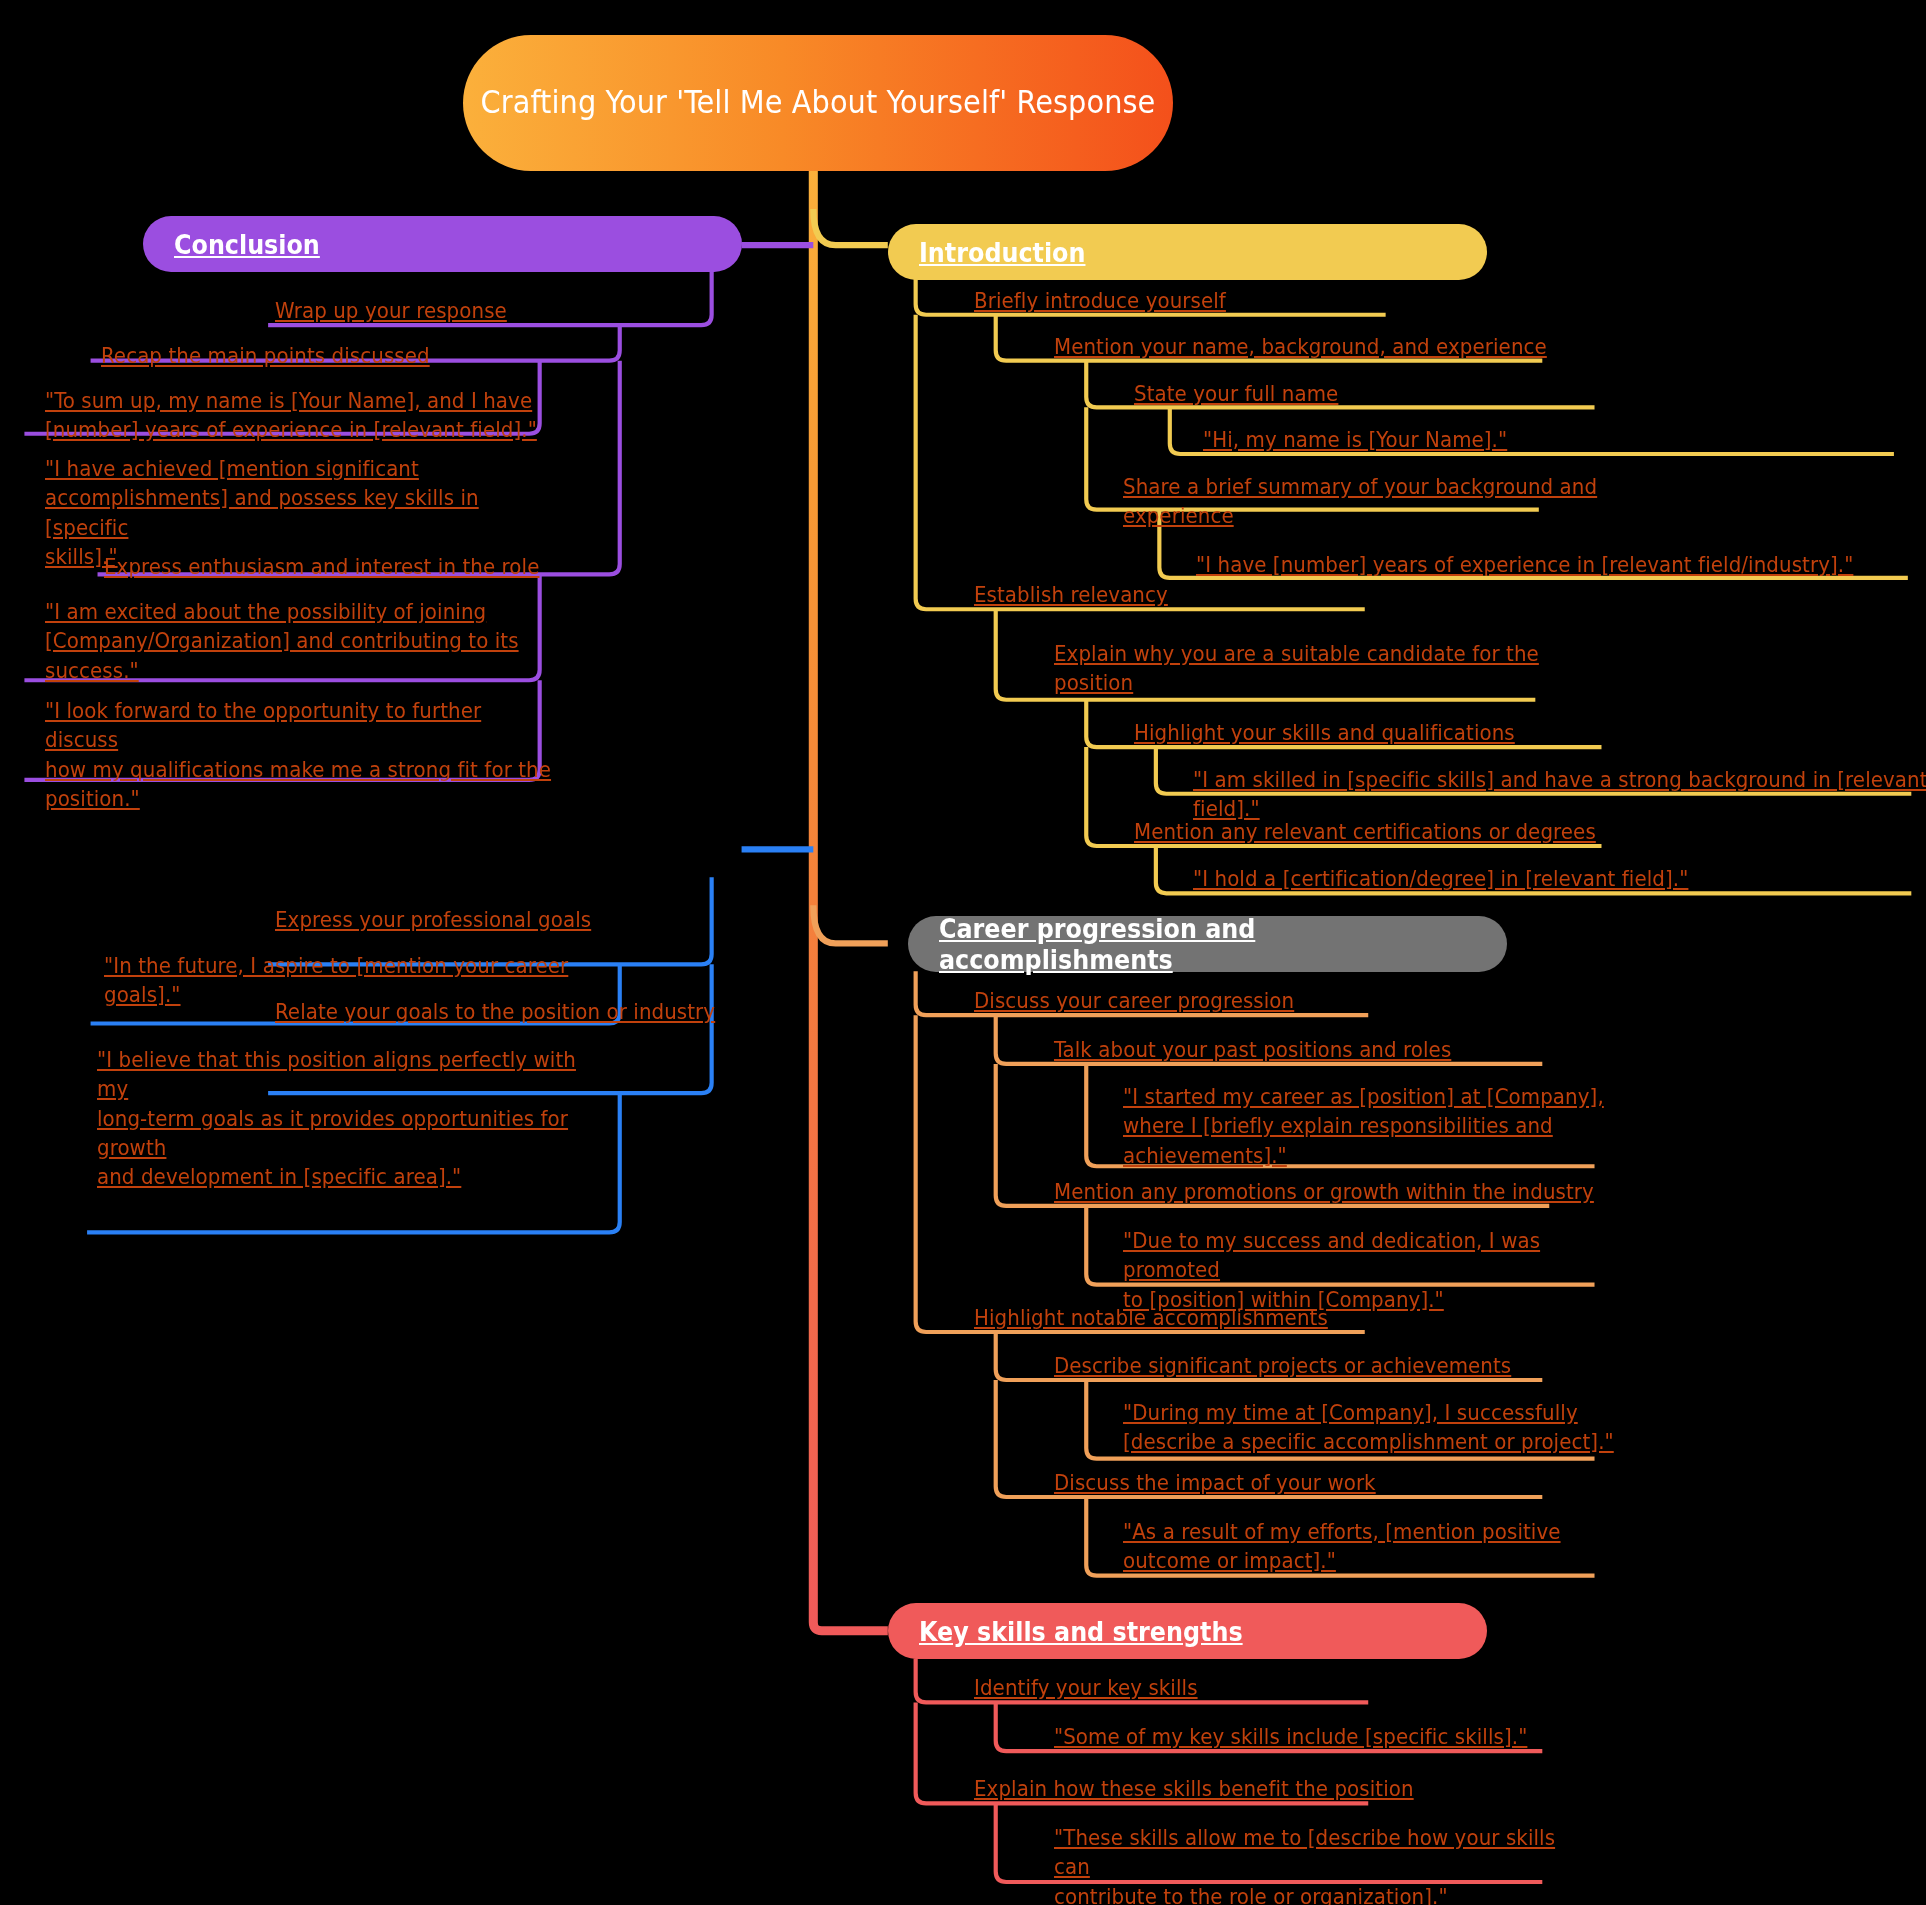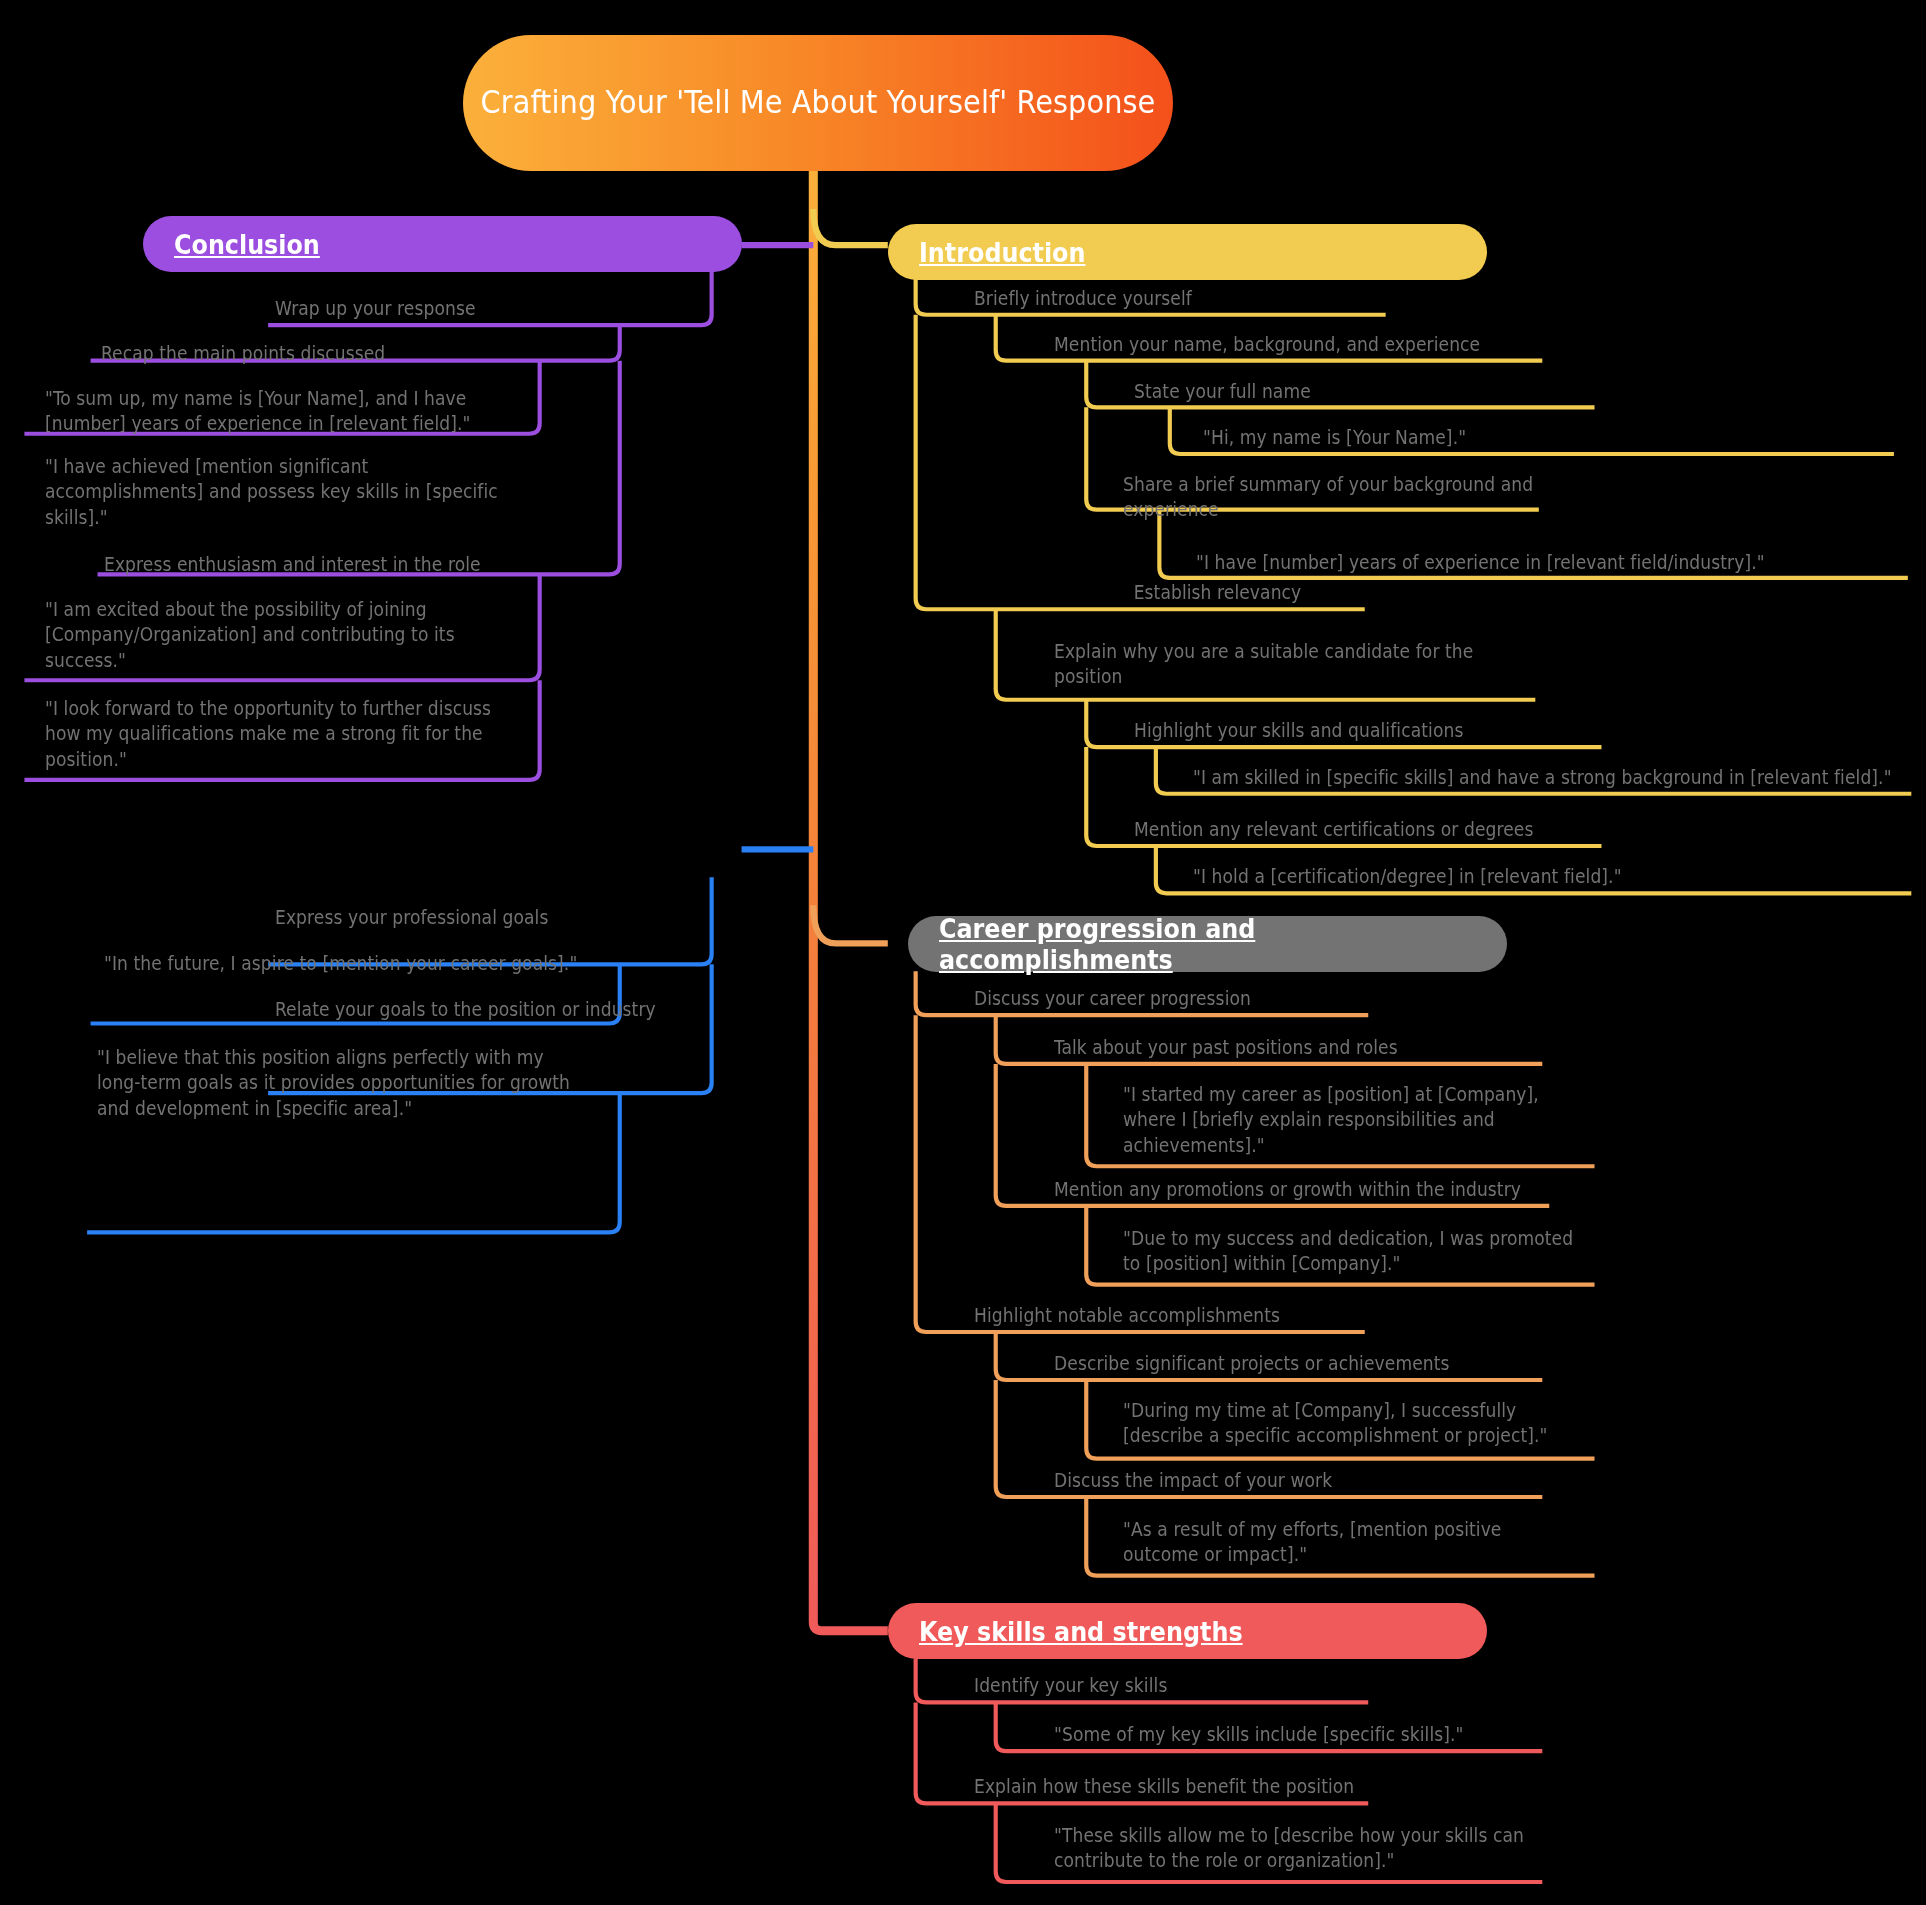--- a/index.html
+++ b/index.html
@@ -28,22 +28,22 @@
 
   .branch-node{height:56px;padding:0 31px;font-size:26.5px;font-weight:700;text-decoration:underline;}
   #branch-introduction{left:888px;top:224px;width:599px;background:#f2cb51;}
   #branch-career{left:908px;top:916px;width:599px;background:#737373;}
   #branch-keyskills{left:888px;top:1603px;width:599px;background:#f05a5a;}
   #branch-conclusion{left:143px;top:216px;width:599px;background:#9b4ee0;justify-content:flex-start;}
   #branch-future{left:143px;top:822px;width:599px;background:#2a80f5;justify-content:flex-start;}
 
   
   .leaf{
-    position:absolute;color:#737373;font-size:19px;line-height:1.33;
-    letter-spacing:0.1px;white-space:pre-line;
+    position:absolute;color:#c2410c;font-size:22px;line-height:1.33;
+    letter-spacing:0.1px;white-space:pre-line;text-decoration:underline;
   }
   .leaf.right{text-align:left;}
   .leaf.left{text-align:left;}
 </style>
 </head>
 <body>
 
 <div id="canvas">
 
   <svg class="lines" viewBox="0 0 2766 2736">
@@ -137,21 +137,21 @@
     <span class="lbl">Conclusion</span>
   </div>
 
   <div class="leaf right" style="left:974px;top:286px;width:501px;">Briefly introduce yourself</div>
   <div class="leaf right" style="left:1054px;top:332px;width:585px;">Mention your name, background, and experience</div>
   <div class="leaf right" style="left:1134px;top:379px;width:529px;">State your full name</div>
   <div class="leaf right" style="left:1203px;top:425px;width:696px;">"Hi, my name is [Your Name]."</div>
   <div class="leaf right" style="left:1123px;top:472px;width:487px;">Share a brief summary of your background and
 experience</div>
   <div class="leaf right" style="left:1196px;top:550px;width:717px;">"I have [number] years of experience in [relevant field/industry]."</div>
-  <div class="leaf right" style="left:974px;top:580px;width:487px;text-align:center;">Establish relevancy</div>
+  <div class="leaf right" style="left:974px;top:580px;width:487px;">Establish relevancy</div>
   <div class="leaf right" style="left:1054px;top:639px;width:487px;">Explain why you are a suitable candidate for the
 position</div>
   <div class="leaf right" style="left:1134px;top:718px;width:536px;">Highlight your skills and qualifications</div>
   <div class="leaf right" style="left:1193px;top:765px;width:738px;">"I am skilled in [specific skills] and have a strong background in [relevant field]."</div>
   <div class="leaf right" style="left:1134px;top:817px;width:550px;">Mention any relevant certifications or degrees</div>
   <div class="leaf right" style="left:1193px;top:864px;width:627px;">"I hold a [certification/degree] in [relevant field]."</div>
 
   <div class="leaf right" style="left:974px;top:986px;width:501px;">Discuss your career progression</div>
   <div class="leaf right" style="left:1054px;top:1035px;width:529px;">Talk about your past positions and roles</div>
   <div class="leaf right" style="left:1123px;top:1082px;width:487px;">"I started my career as [position] at [Company],

